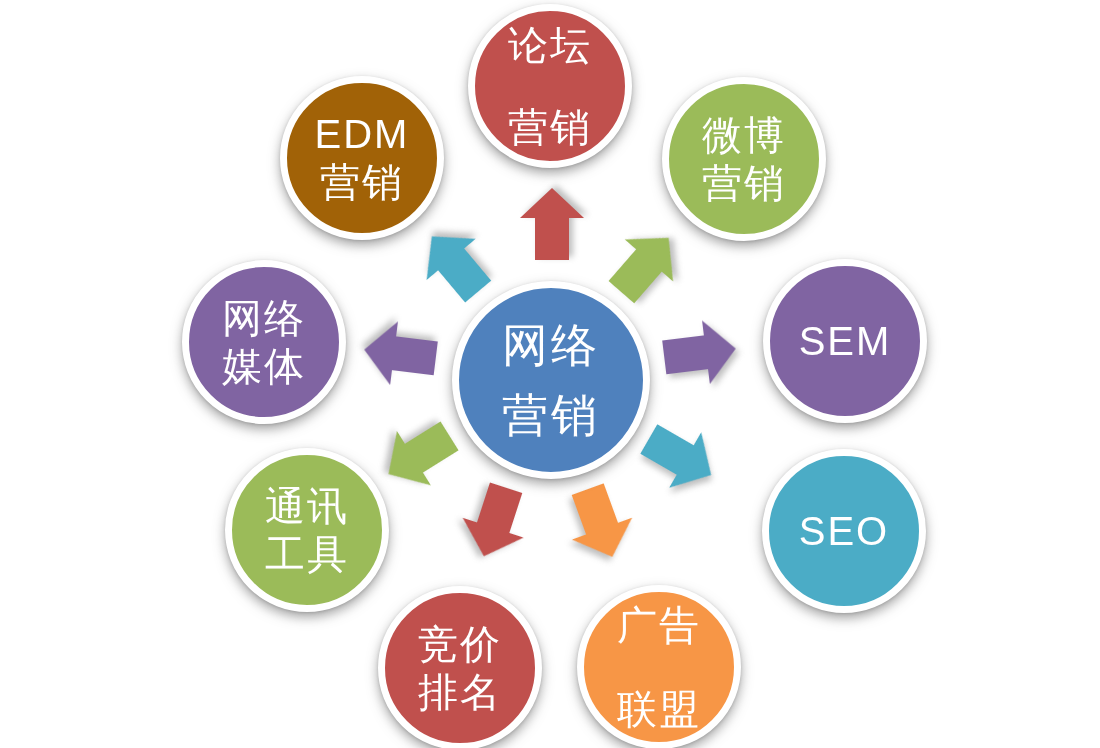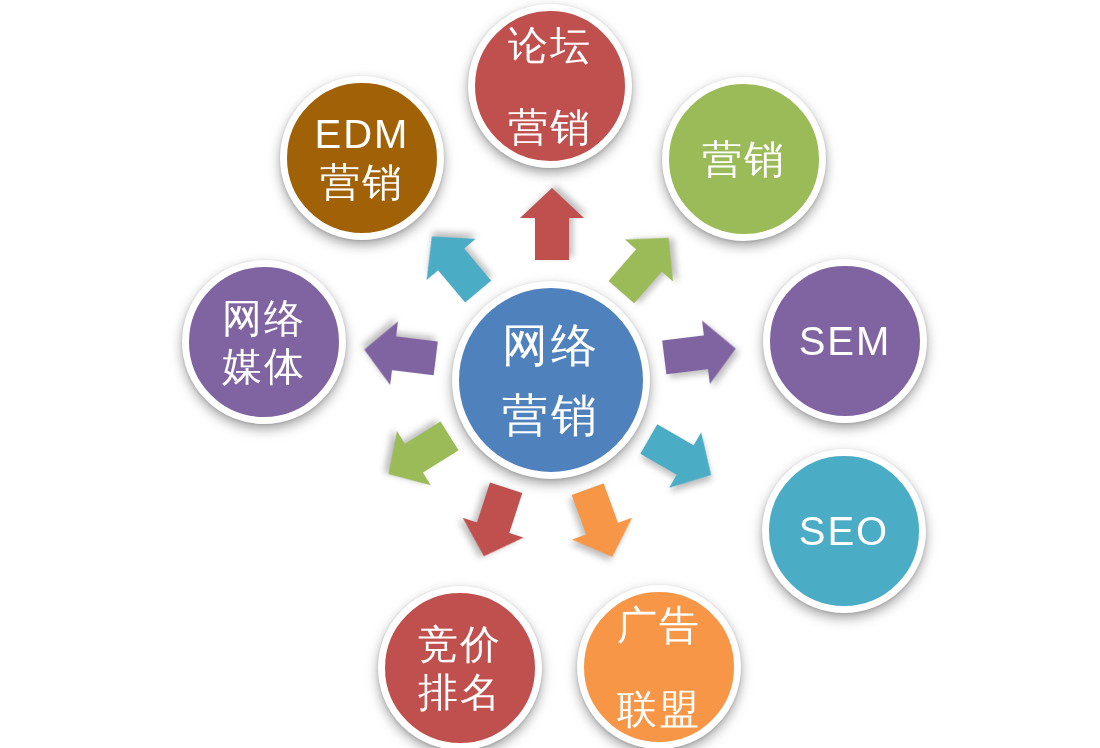--- a/index.html
+++ b/index.html
@@ -101,32 +101,37 @@
     <span class="line">论坛</span>
     <span class="line">营销</span>
   </div>
 
   <div class="node satellite n-edm" style="background: #a16207;">
     <span class="line">EDM</span>
     <span class="line">营销</span>
   </div>
 
   <div class="node satellite n-weibo" style="background: rgb(155, 187, 89);">
+    <span class="line">微博</span>
     <span class="line">营销</span>
   </div>
 
   <div class="node satellite n-media" style="background: rgb(128, 100, 162);">
     <span class="line">网络</span>
     <span class="line">媒体</span>
   </div>
 
   <div class="node satellite n-sem" style="background: rgb(128, 100, 162); align-items: center;">
     <span class="line">SEM</span>
   </div>
 
+  <div class="node satellite n-tools" style="background: rgb(155, 187, 89);">
+    <span class="line">通讯</span>
+    <span class="line">工具</span>
+  </div>
 
   <div class="node satellite n-seo" style="background: rgb(75, 172, 198);">
     <span class="line">SEO</span>
   </div>
 
   <div class="node satellite n-bid" style="background: rgb(192, 80, 77);">
     <span class="line">竞价</span>
     <span class="line">排名</span>
   </div>
 

